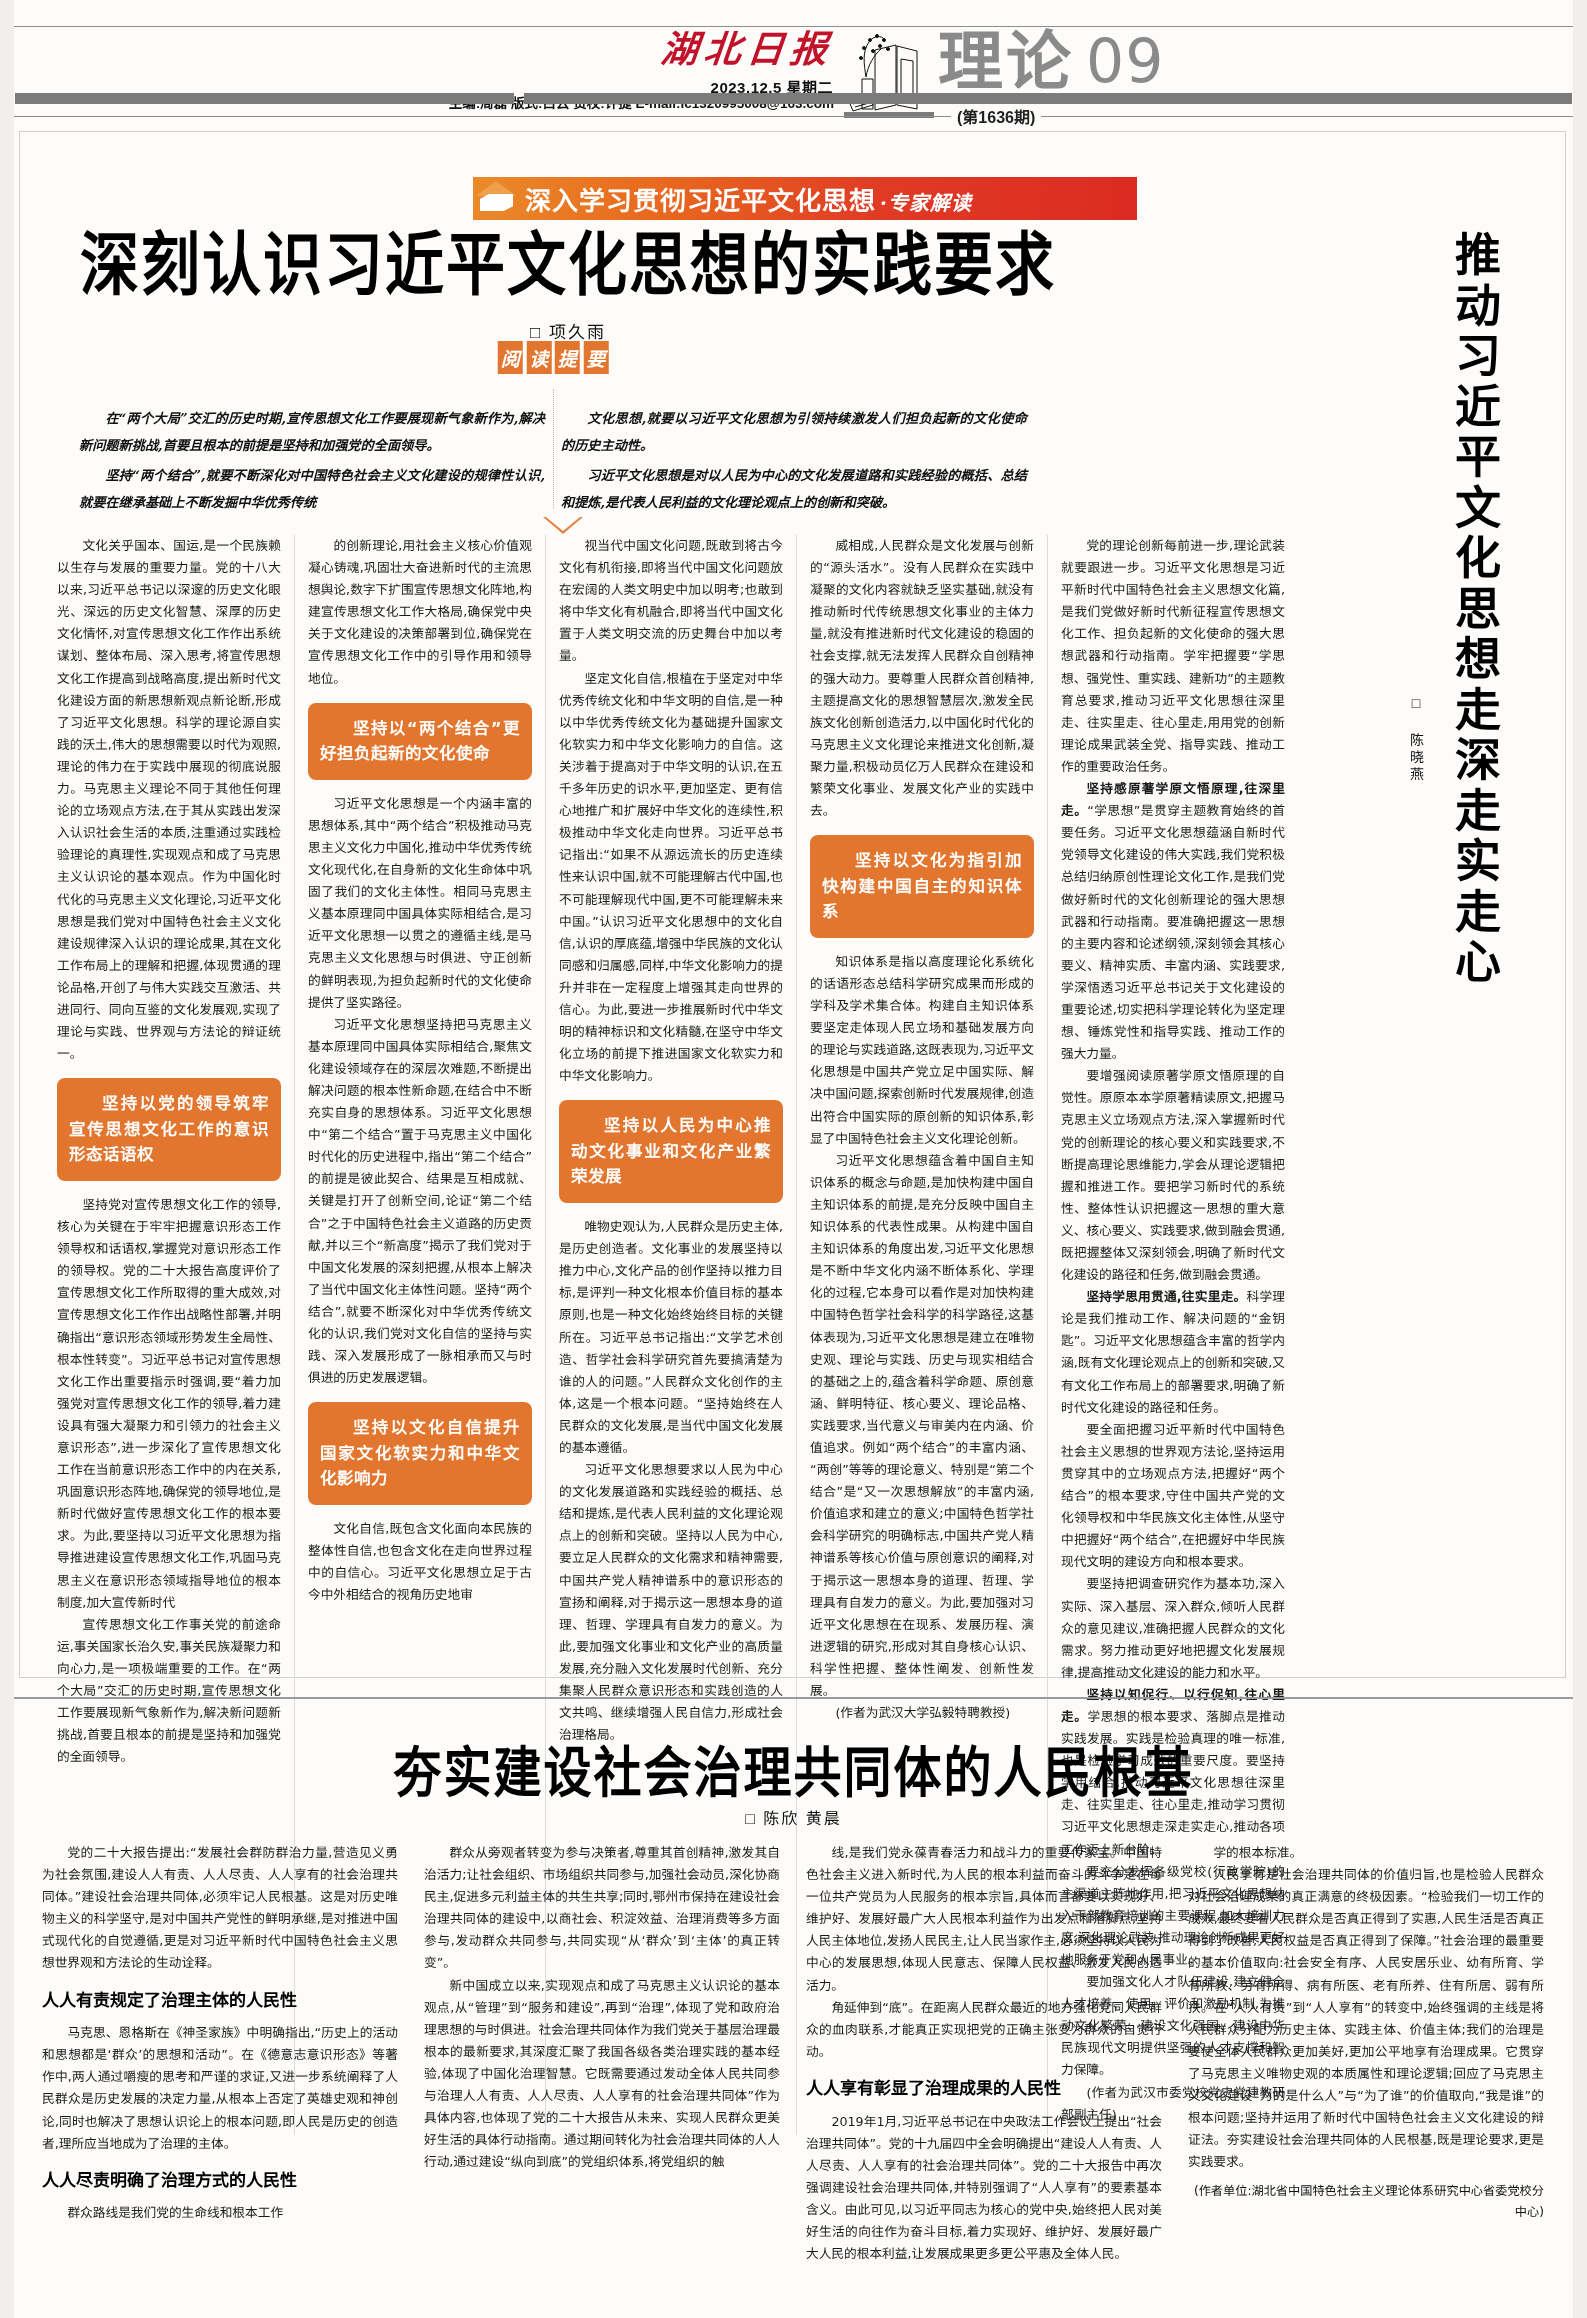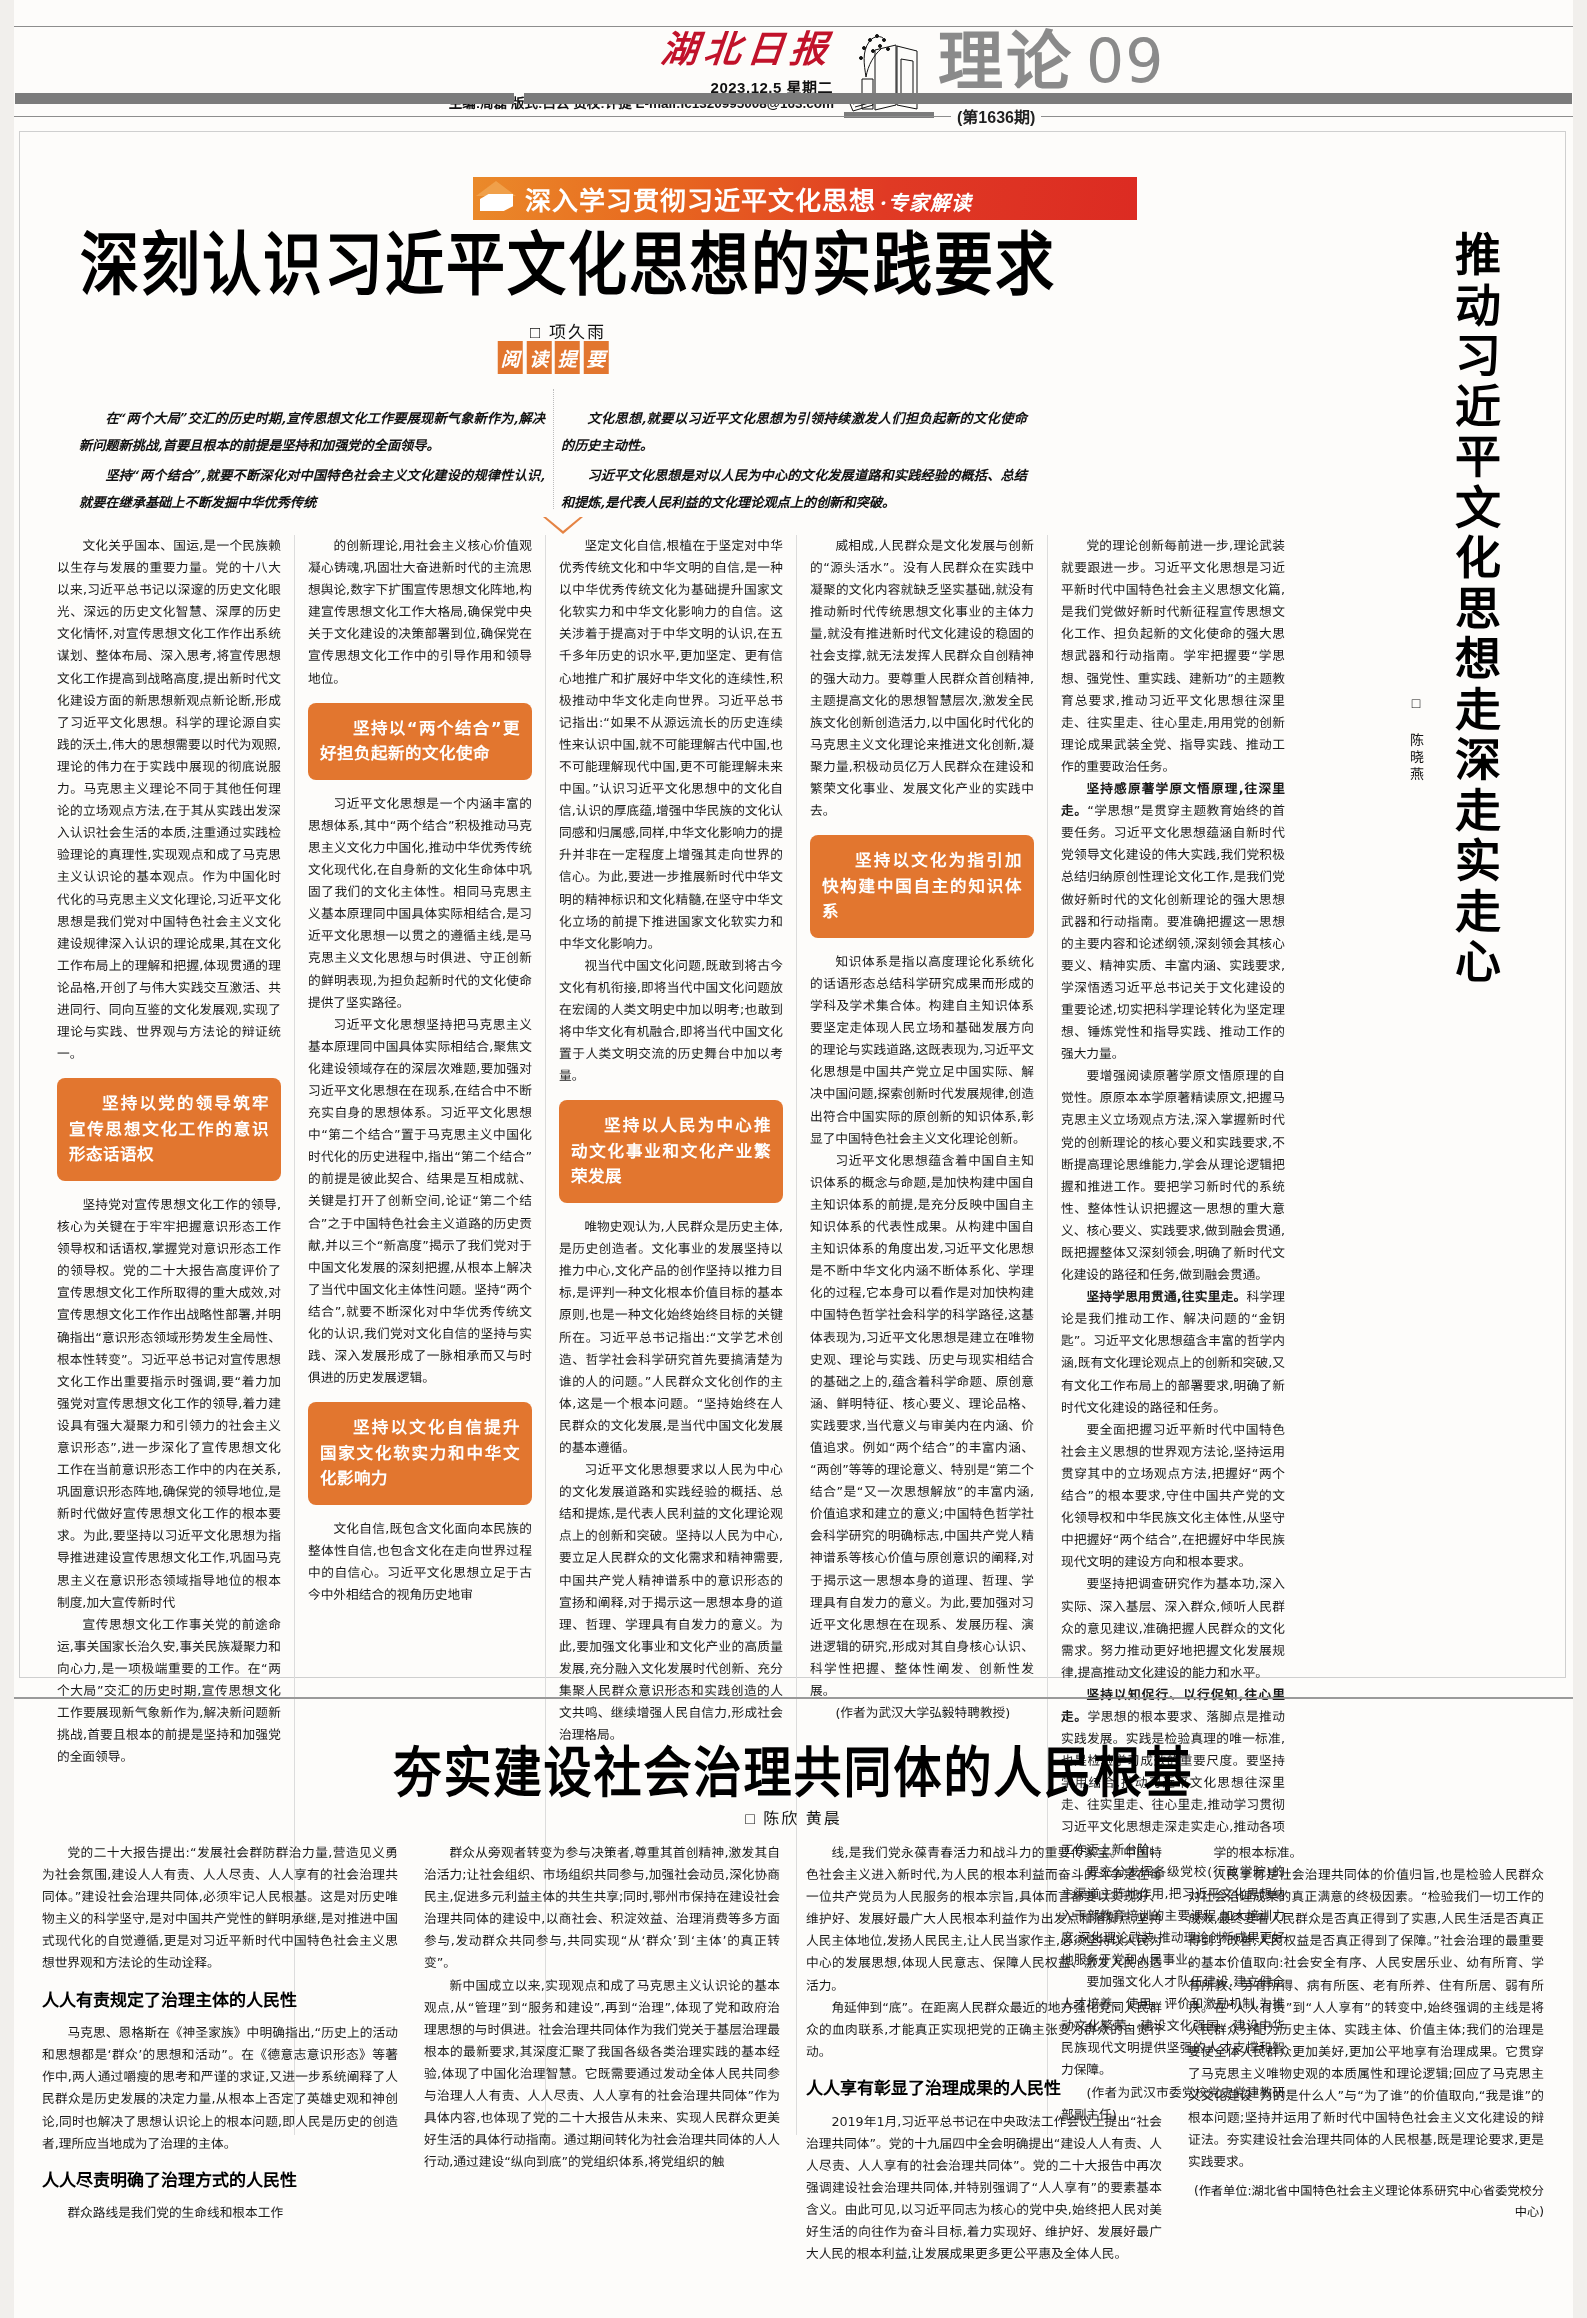--- a/index.html
+++ b/index.html
@@ -237,29 +237,29 @@
         <div class="obox">坚持以党的领导筑牢宣传思想文化工作的意识形态话语权</div>
         <p>坚持党对宣传思想文化工作的领导,核心为关键在于牢牢把握意识形态工作领导权和话语权,掌握党对意识形态工作的领导权。党的二十大报告高度评价了宣传思想文化工作所取得的重大成效,对宣传思想文化工作作出战略性部署,并明确指出“意识形态领域形势发生全局性、根本性转变”。习近平总书记对宣传思想文化工作出重要指示时强调,要“着力加强党对宣传思想文化工作的领导,着力建设具有强大凝聚力和引领力的社会主义意识形态”,进一步深化了宣传思想文化工作在当前意识形态工作中的内在关系,巩固意识形态阵地,确保党的领导地位,是新时代做好宣传思想文化工作的根本要求。为此,要坚持以习近平文化思想为指导推进建设宣传思想文化工作,巩固马克思主义在意识形态领域指导地位的根本制度,加大宣传新时代</p>
         <p>宣传思想文化工作事关党的前途命运,事关国家长治久安,事关民族凝聚力和向心力,是一项极端重要的工作。在“两个大局”交汇的历史时期,宣传思想文化工作要展现新气象新作为,解决新问题新挑战,首要且根本的前提是坚持和加强党的全面领导。</p>
       </div>
       <div class="colsep"></div>
 
       <div class="col w1">
         <p>的创新理论,用社会主义核心价值观凝心铸魂,巩固壮大奋进新时代的主流思想舆论,数字下扩围宣传思想文化阵地,构建宣传思想文化工作大格局,确保党中央关于文化建设的决策部署到位,确保党在宣传思想文化工作中的引导作用和领导地位。</p>
         <div class="obox">坚持以“两个结合”更好担负起新的文化使命</div>
         <p>习近平文化思想是一个内涵丰富的思想体系,其中“两个结合”积极推动马克思主义文化力中国化,推动中华优秀传统文化现代化,在自身新的文化生命体中巩固了我们的文化主体性。相同马克思主义基本原理同中国具体实际相结合,是习近平文化思想一以贯之的遵循主线,是马克思主义文化思想与时俱进、守正创新的鲜明表现,为担负起新时代的文化使命提供了坚实路径。</p>
-        <p>习近平文化思想坚持把马克思主义基本原理同中国具体实际相结合,聚焦文化建设领域存在的深层次难题,要加强对习近平文化思想在在现系,在结合中不断充实自身的思想体系。习近平文化思想中“第二个结合”置于马克思主义中国化时代化的历史进程中,指出“第二个结合”的前提是彼此契合、结果是互相成就、关键是打开了创新空间,论证“第二个结合”之于中国特色社会主义道路的历史贡献,并以三个“新高度”揭示了我们党对于中国文化发展的深刻把握,从根本上解决了当代中国文化主体性问题。坚持“两个结合”,就要不断深化对中华优秀传统文化的认识,我们党对文化自信的坚持与实践、深入发展形成了一脉相承而又与时俱进的历史发展逻辑。</p>
+        <p>习近平文化思想坚持把马克思主义基本原理同中国具体实际相结合,聚焦文化建设领域存在的深层次难题,不断提出解决问题的根本性新命题,在结合中不断充实自身的思想体系。习近平文化思想中“第二个结合”置于马克思主义中国化时代化的历史进程中,指出“第二个结合”的前提是彼此契合、结果是互相成就、关键是打开了创新空间,论证“第二个结合”之于中国特色社会主义道路的历史贡献,并以三个“新高度”揭示了我们党对于中国文化发展的深刻把握,从根本上解决了当代中国文化主体性问题。坚持“两个结合”,就要不断深化对中华优秀传统文化的认识,我们党对文化自信的坚持与实践、深入发展形成了一脉相承而又与时俱进的历史发展逻辑。</p>
         <div class="obox">坚持以文化自信提升国家文化软实力和中华文化影响力</div>
         <p>文化自信,既包含文化面向本民族的整体性自信,也包含文化在走向世界过程中的自信心。习近平文化思想立足于古今中外相结合的视角历史地审</p>
       </div>
       <div class="colsep"></div>
 
       <div class="col w1">
+        <p>视当代中国文化问题,既敢到将古今文化有机衔接,即将当代中国文化问题放在宏阔的人类文明史中加以明考;也敢到将中华文化有机融合,即将当代中国文化置于人类文明交流的历史舞台中加以考量。</p>
         <p>坚定文化自信,根植在于坚定对中华优秀传统文化和中华文明的自信,是一种以中华优秀传统文化为基础提升国家文化软实力和中华文化影响力的自信。这关涉着于提高对于中华文明的认识,在五千多年历史的识水平,更加坚定、更有信心地推广和扩展好中华文化的连续性,积极推动中华文化走向世界。习近平总书记指出:“如果不从源远流长的历史连续性来认识中国,就不可能理解古代中国,也不可能理解现代中国,更不可能理解未来中国。”认识习近平文化思想中的文化自信,认识的厚底蕴,增强中华民族的文化认同感和归属感,同样,中华文化影响力的提升并非在一定程度上增强其走向世界的信心。为此,要进一步推展新时代中华文明的精神标识和文化精髓,在坚守中华文化立场的前提下推进国家文化软实力和中华文化影响力。</p>
-        <p>视当代中国文化问题,既敢到将古今文化有机衔接,即将当代中国文化问题放在宏阔的人类文明史中加以明考;也敢到将中华文化有机融合,即将当代中国文化置于人类文明交流的历史舞台中加以考量。</p>
         <div class="obox">坚持以人民为中心推动文化事业和文化产业繁荣发展</div>
         <p>唯物史观认为,人民群众是历史主体,是历史创造者。文化事业的发展坚持以推力中心,文化产品的创作坚持以推力目标,是评判一种文化根本价值目标的基本原则,也是一种文化始终始终目标的关键所在。习近平总书记指出:“文学艺术创造、哲学社会科学研究首先要搞清楚为谁的人的问题。”人民群众文化创作的主体,这是一个根本问题。“坚持始终在人民群众的文化发展,是当代中国文化发展的基本遵循。</p>
         <p>习近平文化思想要求以人民为中心的文化发展道路和实践经验的概括、总结和提炼,是代表人民利益的文化理论观点上的创新和突破。坚持以人民为中心,要立足人民群众的文化需求和精神需要,中国共产党人精神谱系中的意识形态的宣扬和阐释,对于揭示这一思想本身的道理、哲理、学理具有自发力的意义。为此,要加强文化事业和文化产业的高质量发展,充分融入文化发展时代创新、充分集聚人民群众意识形态和实践创造的人文共鸣、继续增强人民自信力,形成社会治理格局。</p>
       </div>
       <div class="colsep"></div>
 
       <div class="col w1">
         <p>威相成,人民群众是文化发展与创新的“源头活水”。没有人民群众在实践中凝聚的文化内容就缺乏坚实基础,就没有推动新时代传统思想文化事业的主体力量,就没有推进新时代文化建设的稳固的社会支撑,就无法发挥人民群众自创精神的强大动力。要尊重人民群众首创精神,主题提高文化的思想智慧层次,激发全民族文化创新创造活力,以中国化时代化的马克思主义文化理论来推进文化创新,凝聚力量,积极动员亿万人民群众在建设和繁荣文化事业、发展文化产业的实践中去。</p>
         <div class="obox">坚持以文化为指引加快构建中国自主的知识体系</div>
         <p>知识体系是指以高度理论化系统化的话语形态总结科学研究成果而形成的学科及学术集合体。构建自主知识体系要坚定走体现人民立场和基础发展方向的理论与实践道路,这既表现为,习近平文化思想是中国共产党立足中国实际、解决中国问题,探索创新时代发展规律,创造出符合中国实际的原创新的知识体系,彰显了中国特色社会主义文化理论创新。</p>

